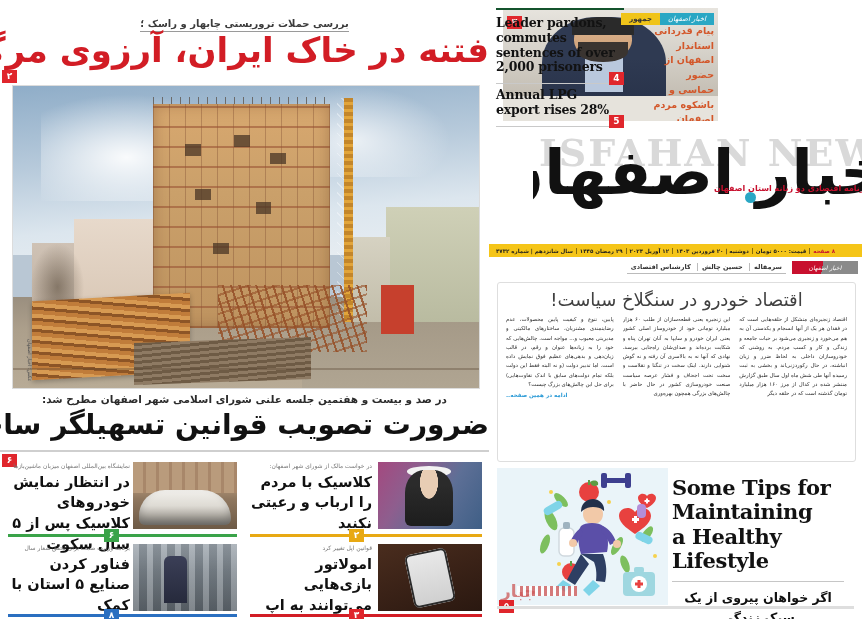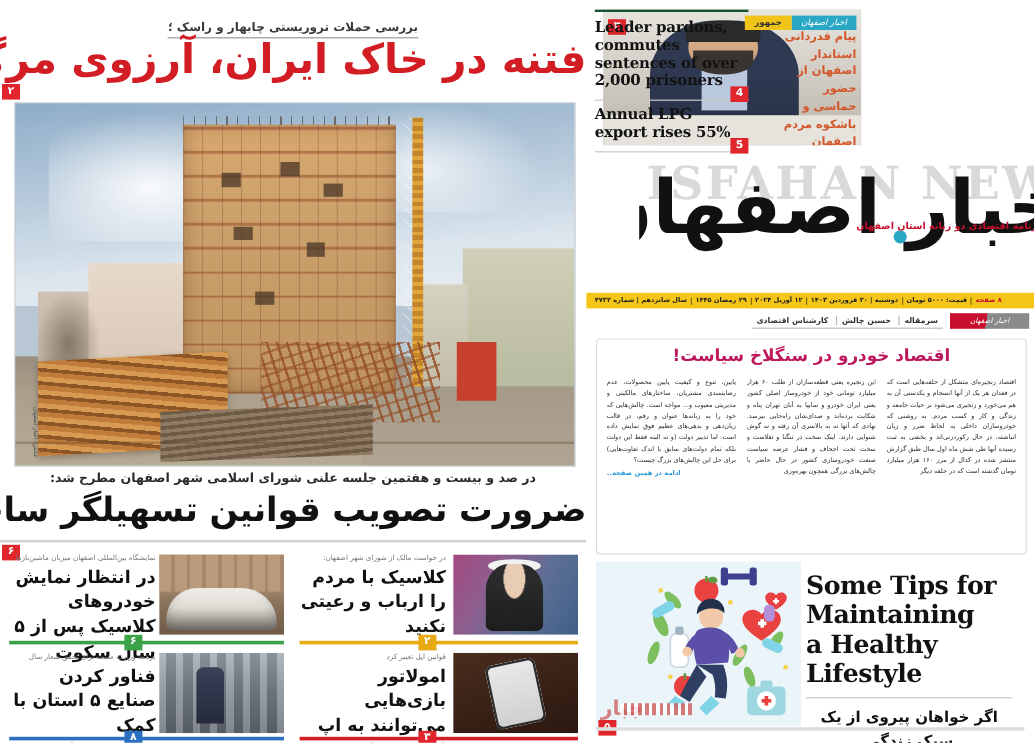--- a/index.html
+++ b/index.html
@@ -202,21 +202,21 @@
      border-bottom:1px solid #bbb;padding-bottom:2px;white-space:nowrap;font-weight:bold;}
   .byline-txt span{padding:0 4px;border-left:1px solid #bbb;}
   .byline-txt span:last-child{border-left:none;}
   .byline-logo{position:absolute;right:4px;top:2px;width:66px;height:13px;
      background:linear-gradient(100deg,#c8102e 0 46%,#8a8a8a 46% 100%);
      color:#fff;font-size:6px;line-height:13px;text-align:center;direction:rtl;font-style:italic;}
 
   .op-box{position:absolute;left:8px;top:282px;width:357px;height:178px;
      border:1px solid #dedede;border-radius:3px;background:#fff;}
   .op-title{position:absolute;left:0;top:6px;width:357px;text-align:center;
-     font-size:14px;font-weight:bold;color:#be185d;direction:rtl;white-space:nowrap;}
+     font-size:18px;font-weight:normal;color:#404040;direction:rtl;white-space:nowrap;}
   .op-cols{position:absolute;left:8px;top:32px;width:341px;height:140px;
      display:flex;gap:9px;direction:rtl;}
   .op-col{flex:1;font-size:5.4px;line-height:1.72;color:#2b2b2b;direction:rtl;
      text-align:justify;overflow:hidden;}
   .op-more{color:#2a9ad6;font-weight:bold;display:block;text-align:left;margin-top:2px;font-size:5.6px;}
 
   .life-box{position:absolute;left:8px;top:468px;width:357px;height:137px;background:#fff;}
   .life-left{position:absolute;right:0;top:0;width:186px;height:137px;padding:8px 6px 0 0;box-sizing:border-box;}
   .life-en{direction:ltr;text-align:left;font-family:"DejaVu Serif","Liberation Serif",serif;
      font-weight:bold;font-size:21px;line-height:1.16;color:#121212;letter-spacing:-.4px;padding-left:4px;}
@@ -350,21 +350,21 @@
         <span class="badge red">۳</span>
       </div>
     </div>
 
     <div class="en-list">
       <div class="en-item">
         <div class="en-text">Leader pardons, commutes sentences of over 2,000 prisoners</div>
         <span class="badge red en-badge">4</span>
       </div>
       <div class="en-item">
-        <div class="en-text">Annual LPG export rises 55%</div>
+        <div class="en-text">Annual LPG export rises 28%</div>
         <span class="badge red en-badge">5</span>
       </div>
     </div>
 
     <div class="masthead">
       <div class="wm">ISFAHAN NEWS</div>
       <div class="logo-fa">اخبار اصفهان</div>
       <div class="logo-dot"></div>
       <div class="logo-sub">اولین روزنامه اقتصادی دو زبانه استان اصفهان</div>
       <div class="logo-tri"></div>

